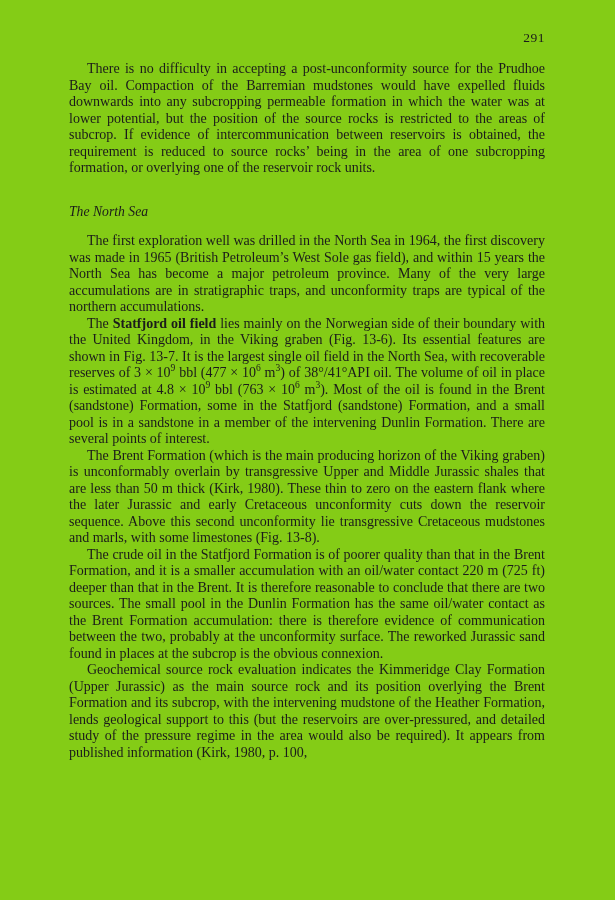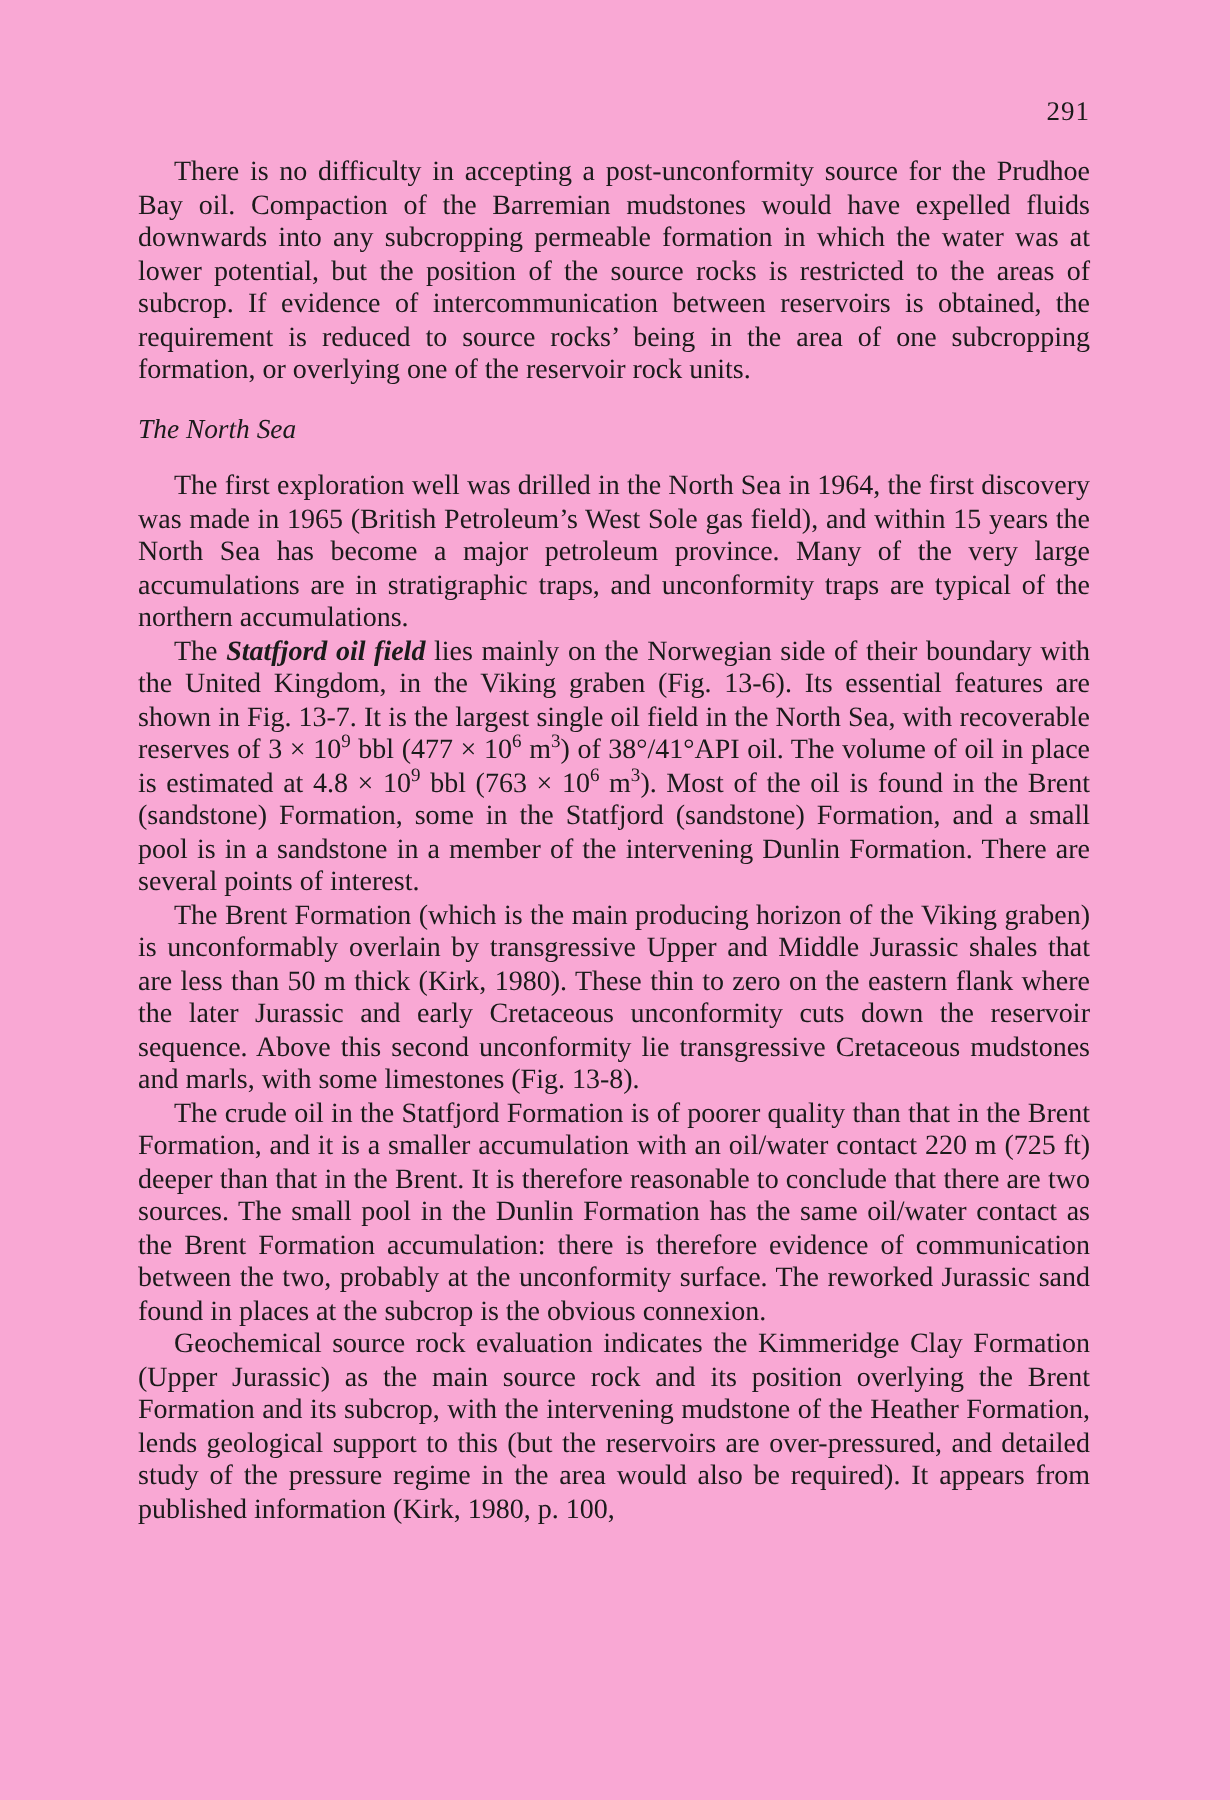--- a/index.html
+++ b/index.html
@@ -5,24 +5,24 @@
   html, body {
     margin: 0;
     padding: 0;
     background: #ffffff;
   }
   .page {
     position: relative;
     width: 615px;
     height: 900px;
     box-sizing: border-box;
-    background: #f9a8d4;
+    background: #84cc16;
     color: #1b1b1b;
     font-family: "Liberation Serif", "DejaVu Serif", serif;
-    padding: 48px 70px 0 69px;
+    padding: 30px 70px 0 69px;
     overflow: hidden;
   }
   .page-number {
     text-align: right;
     font-size: 13.5px;
     line-height: 16px;
     margin: 0 0 15px 0;
     letter-spacing: 0.5px;
   }
   .page-body p.para {
@@ -30,25 +30,24 @@
     font-size: 14px;
     line-height: 16.5px;
     text-align: justify;
     text-indent: 18px;
   }
   .page-body h2.section-heading {
     font-size: 13.7px;
     line-height: 16.5px;
     font-weight: normal;
     font-style: italic;
-    margin: 12px 0 13px 0;
+    margin: 27px 0 13px 0;
   }
   .page-body .bolditalic {
     font-weight: bold;
-    font-style: italic;
   }
   .page-body sup {
     font-size: 0.68em;
     line-height: 0;
     vertical-align: super;
   }
 </style>
 </head>
 <body>
 

